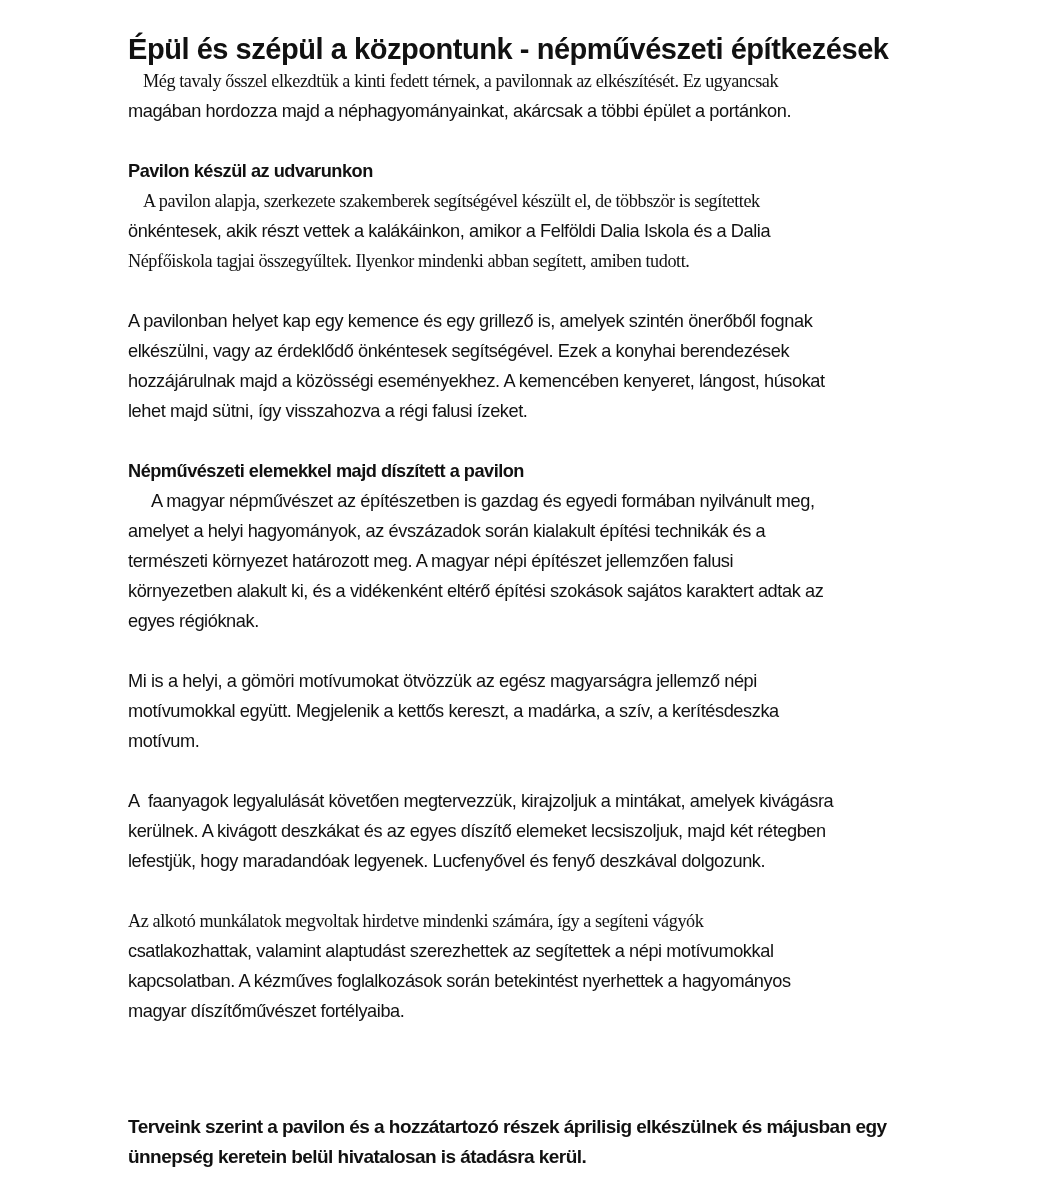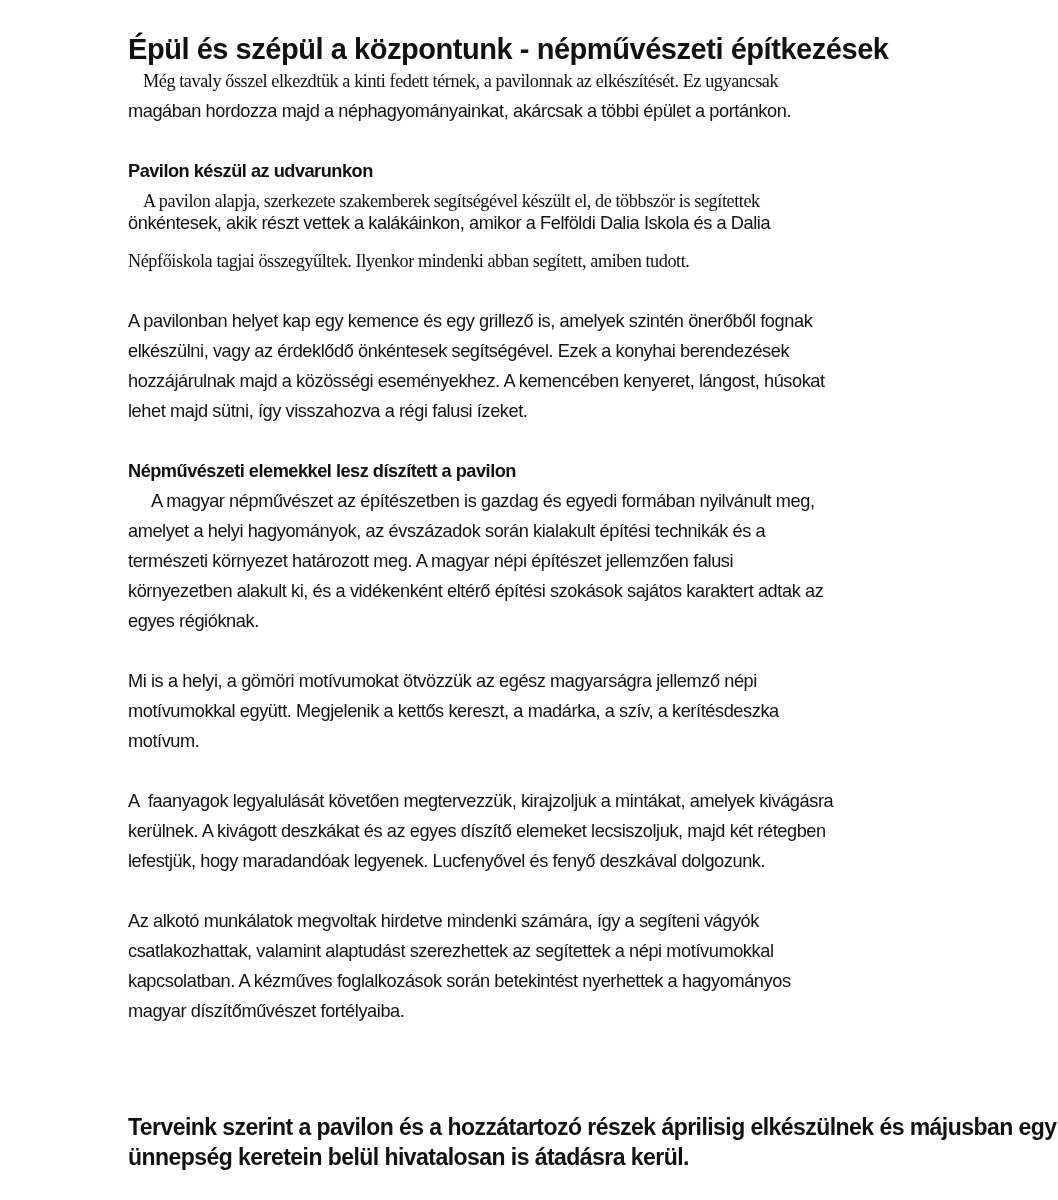--- a/index.html
+++ b/index.html
@@ -44,21 +44,21 @@
       left: 0;
       font-size: 18.2px;
       font-weight: bold;
       letter-spacing: -0.5px;
       white-space: nowrap;
       line-height: 30px;
     }
     .bold-line {
       position: absolute;
       left: 0;
-      font-size: 23px;
+      font-size: 19px;
       font-weight: bold;
       letter-spacing: -0.55px;
       white-space: nowrap;
       line-height: 30px;
     }
     .indent1 { padding-left: 15px; font-family: Liberation Serif, serif; }
     .indent2 { padding-left: 23px; }
   </style>
 </head>
 <body>
@@ -70,34 +70,34 @@
   <div>
     <div class="line indent1" style="top:66px;">Még tavaly ősszel elkezdtük a kinti fedett térnek, a pavilonnak az elkészítését. Ez ugyancsak</div>
     <div class="line" style="top:96px;">magában hordozza majd a néphagyományainkat, akárcsak a többi épület a portánkon.</div>
   </div>
 
   <div>
     <div class="heading" style="top:156px;">Pavilon készül az udvarunkon</div>
 
     <div>
       <div class="line indent1" style="top:186px;">A pavilon alapja, szerkezete szakemberek segítségével készült el, de többször is segítettek</div>
-      <div class="line" style="top:208px;">önkéntesek, akik részt vettek a kalákáinkon, amikor a Felföldi Dalia Iskola és a Dalia</div>
+      <div class="line" style="top:216px;">önkéntesek, akik részt vettek a kalákáinkon, amikor a Felföldi Dalia Iskola és a Dalia</div>
       <div class="line" style="top:246px;font-family:Liberation Serif, serif;">Népfőiskola tagjai összegyűltek. Ilyenkor mindenki abban segített, amiben tudott.</div>
     </div>
 
     <div>
       <div class="line" style="top:306px;">A pavilonban helyet kap egy kemence és egy grillező is, amelyek szintén önerőből fognak</div>
       <div class="line" style="top:336px;">elkészülni, vagy az érdeklődő önkéntesek segítségével. Ezek a konyhai berendezések</div>
       <div class="line" style="top:366px;">hozzájárulnak majd a közösségi eseményekhez. A kemencében kenyeret, lángost, húsokat</div>
       <div class="line" style="top:396px;">lehet majd sütni, így visszahozva a régi falusi ízeket.</div>
     </div>
   </div>
 
   <div>
-    <div class="heading" style="top:456px;">Népművészeti elemekkel lesz díszített a pavilon</div>
+    <div class="heading" style="top:456px;">Népművészeti elemekkel majd díszített a pavilon</div>
 
     <div>
       <div class="line indent2" style="top:486px;">A magyar népművészet az építészetben is gazdag és egyedi formában nyilvánult meg,</div>
       <div class="line" style="top:516px;">amelyet a helyi hagyományok, az évszázadok során kialakult építési technikák és a</div>
       <div class="line" style="top:546px;">természeti környezet határozott meg. A magyar népi építészet jellemzően falusi</div>
       <div class="line" style="top:576px;">környezetben alakult ki, és a vidékenként eltérő építési szokások sajátos karaktert adtak az</div>
       <div class="line" style="top:606px;">egyes régióknak.</div>
     </div>
 
     <div>
@@ -106,21 +106,21 @@
       <div class="line" style="top:726px;">motívum.</div>
     </div>
 
     <div>
       <div class="line" style="top:786px; white-space:pre;">A  faanyagok legyalulását követően megtervezzük, kirajzoljuk a mintákat, amelyek kivágásra</div>
       <div class="line" style="top:816px;">kerülnek. A kivágott deszkákat és az egyes díszítő elemeket lecsiszoljuk, majd két rétegben</div>
       <div class="line" style="top:846px;">lefestjük, hogy maradandóak legyenek. Lucfenyővel és fenyő deszkával dolgozunk.</div>
     </div>
 
     <div>
-      <div class="line" style="top:906px;">Az alkotó munkálatok megvoltak hirdetve mindenki számára, így a segíteni vágyók</div>
+      <div class="line" style="top:906px;font-family:Liberation Serif, serif;">Az alkotó munkálatok megvoltak hirdetve mindenki számára, így a segíteni vágyók</div>
       <div class="line" style="top:936px;">csatlakozhattak, valamint alaptudást szerezhettek az segítettek a népi motívumokkal</div>
       <div class="line" style="top:966px;">kapcsolatban. A kézműves foglalkozások során betekintést nyerhettek a hagyományos</div>
       <div class="line" style="top:996px;">magyar díszítőművészet fortélyaiba.</div>
     </div>
   </div>
 
   <div>
     <div class="bold-line" style="top:1112px;">Terveink szerint a pavilon és a hozzátartozó részek áprilisig elkészülnek és májusban egy</div>
     <div class="bold-line" style="top:1142px;">ünnepség keretein belül hivatalosan is átadásra kerül.</div>
   </div>

